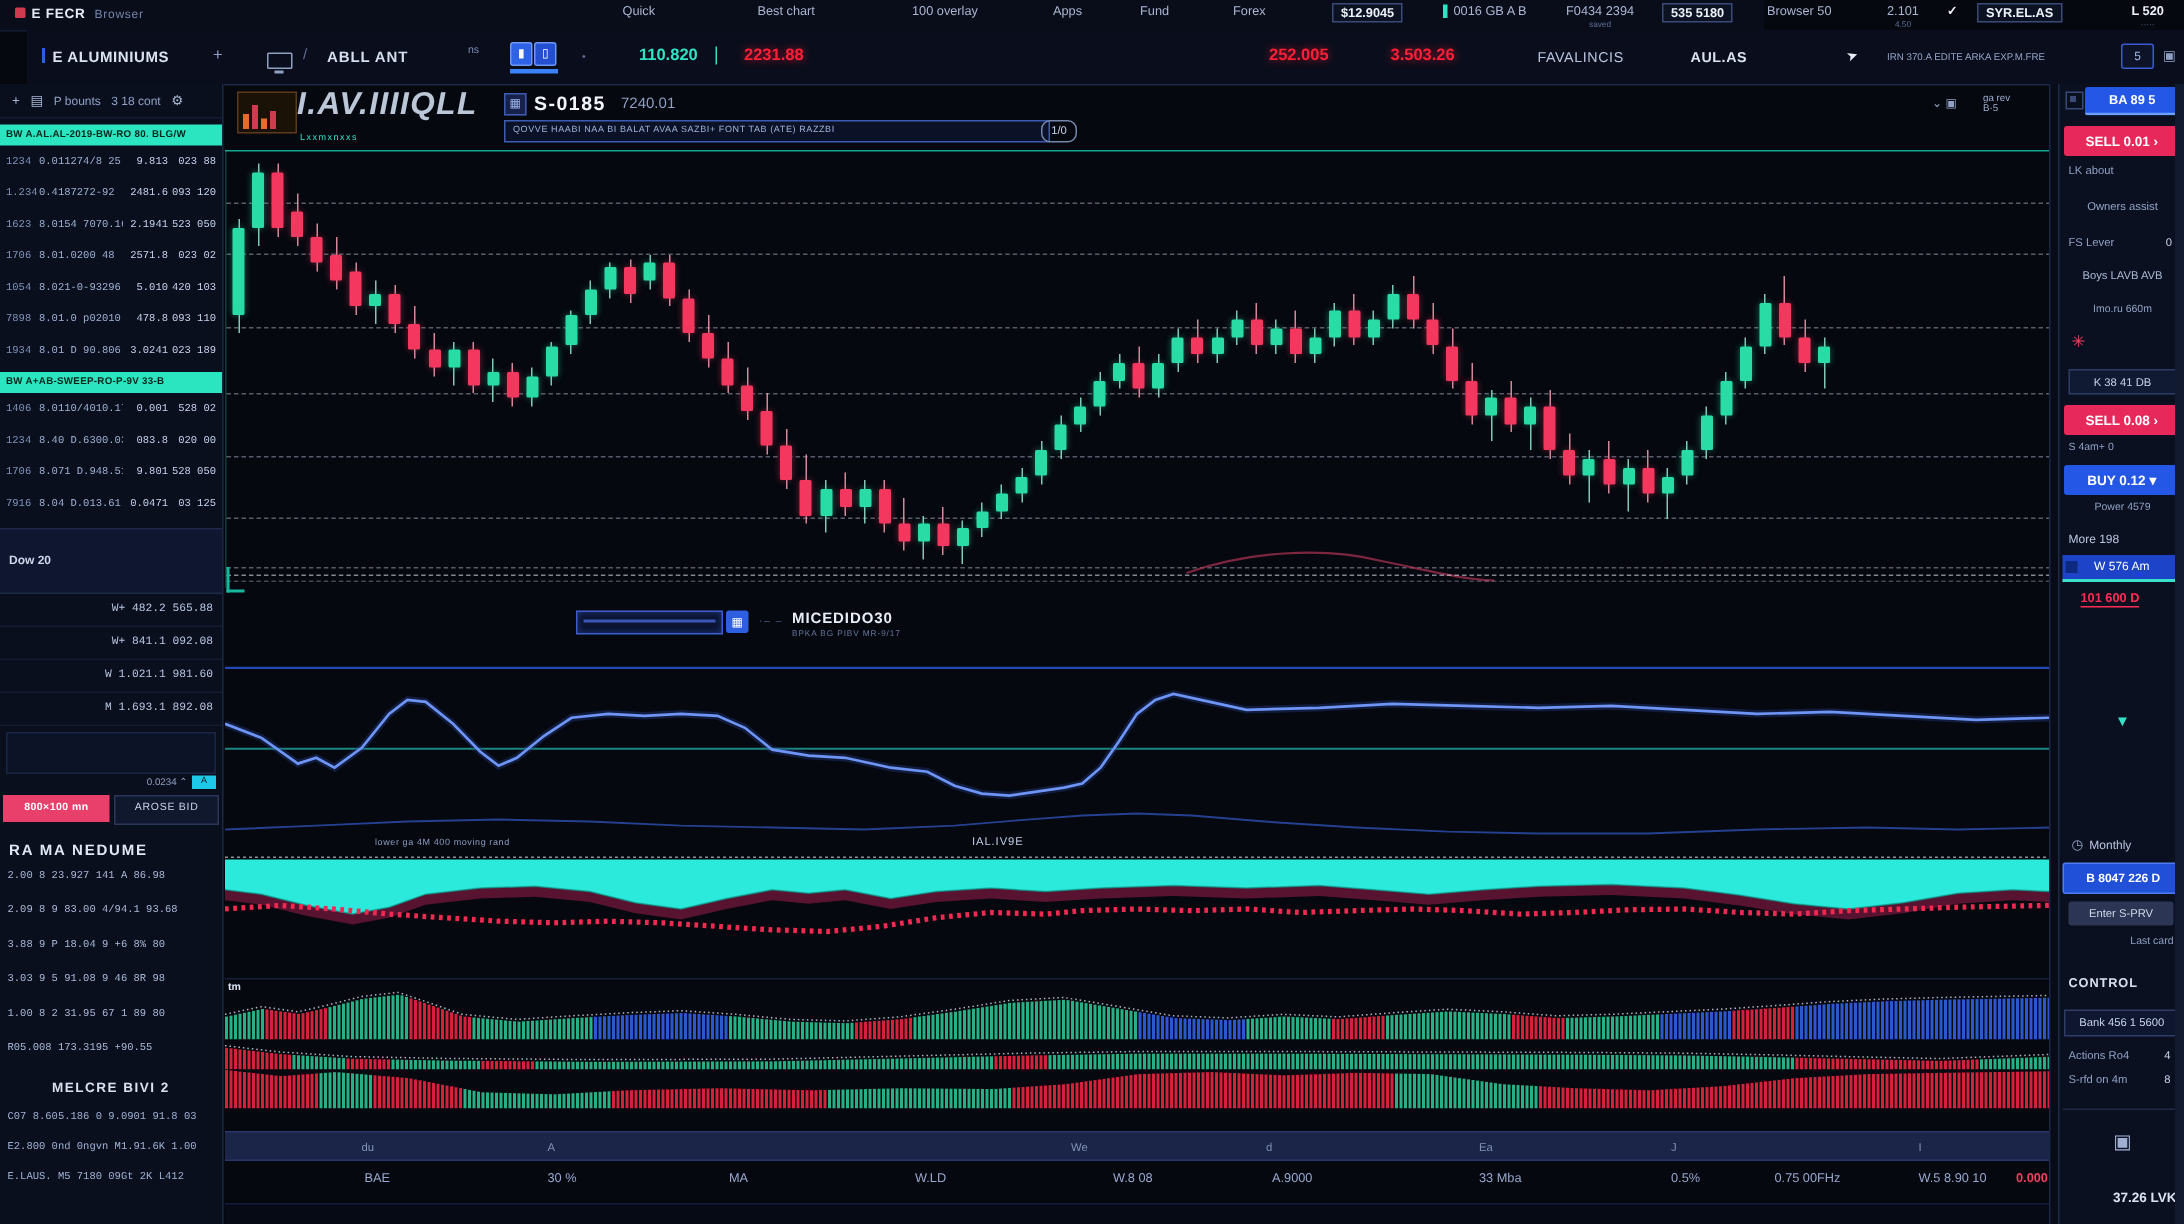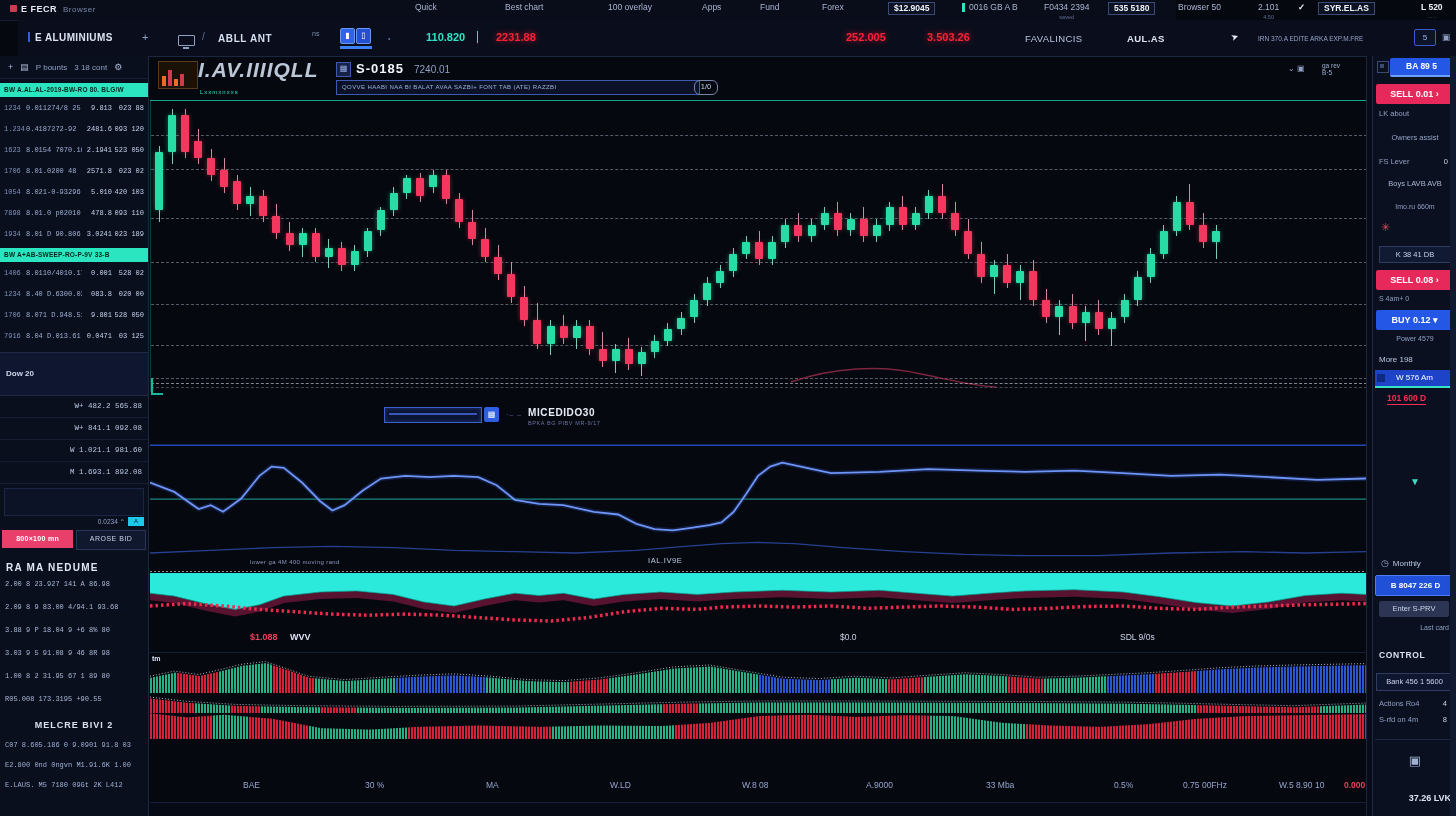--- a/index.html
+++ b/index.html
@@ -545,26 +545,20 @@
     </div>
 
     <div id="band" class="abs">
       <svg id="band-svg" width="1216" height="58">
           <path d="M0.0 23.2 L24.3 26.1 L54.7 33.6 L85.1 39.4 L109.4 34.8 L133.8 26.1 L170.2 22.0 L206.7 20.9 L243.2 24.4 L273.6 31.9 L304.0 36.0 L334.4 29.0 L364.8 23.2 L389.1 25.5 L413.4 23.2 L443.8 29.0 L474.2 24.4 L510.7 22.0 L547.2 24.4 L583.7 22.0 L632.3 20.3 L681.0 22.0 L729.6 20.3 L766.1 23.2 L802.6 26.1 L839.0 23.2 L875.5 20.9 L924.2 19.7 L972.8 22.0 L1009.3 26.7 L1045.8 32.5 L1082.2 36.0 L1118.7 31.9 L1155.2 25.5 L1191.7 23.2 L1216.0 24.4 L1216.0 31.4 L1191.7 30.2 L1155.2 32.5 L1118.7 38.9 L1082.2 43.0 L1045.8 39.5 L1009.3 33.7 L972.8 29.0 L924.2 26.7 L875.5 27.9 L839.0 30.2 L802.6 33.1 L766.1 30.2 L729.6 27.3 L681.0 29.0 L632.3 27.3 L583.7 29.0 L547.2 31.4 L510.7 29.0 L474.2 31.4 L443.8 36.0 L413.4 30.2 L389.1 32.5 L364.8 30.2 L334.4 36.0 L304.0 43.0 L273.6 38.9 L243.2 31.4 L206.7 27.9 L170.2 29.0 L133.8 33.1 L109.4 41.8 L85.1 46.4 L54.7 40.6 L24.3 33.1 L0.0 30.2 Z" fill="#6d1638" opacity="0.8"></path>
           <path d="M0 3 L1216 3 L1216.0 24.4 L1191.7 23.2 L1155.2 25.5 L1118.7 31.9 L1082.2 36.0 L1045.8 32.5 L1009.3 26.7 L972.8 22.0 L924.2 19.7 L875.5 20.9 L839.0 23.2 L802.6 26.1 L766.1 23.2 L729.6 20.3 L681.0 22.0 L632.3 20.3 L583.7 22.0 L547.2 24.4 L510.7 22.0 L474.2 24.4 L443.8 29.0 L413.4 23.2 L389.1 25.5 L364.8 23.2 L334.4 29.0 L304.0 36.0 L273.6 31.9 L243.2 24.4 L206.7 20.9 L170.2 22.0 L133.8 26.1 L109.4 34.8 L85.1 39.4 L54.7 33.6 L24.3 26.1 L0.0 23.2 Z" fill="#2ceadb"></path>
           <path d="M0.0 23.2 L24.3 26.1 L54.7 33.6 L85.1 39.4 L109.4 34.8 L133.8 26.1 L170.2 22.0 L206.7 20.9 L243.2 24.4 L273.6 31.9 L304.0 36.0 L334.4 29.0 L364.8 23.2 L389.1 25.5 L413.4 23.2 L443.8 29.0 L474.2 24.4 L510.7 22.0 L547.2 24.4 L583.7 22.0 L632.3 20.3 L681.0 22.0 L729.6 20.3 L766.1 23.2 L802.6 26.1 L839.0 23.2 L875.5 20.9 L924.2 19.7 L972.8 22.0 L1009.3 26.7 L1045.8 32.5 L1082.2 36.0 L1118.7 31.9 L1155.2 25.5 L1191.7 23.2 L1216.0 24.4" fill="none" stroke="#0e9f92" stroke-width="1" opacity="0.7"></path>
           <line x1="0" y1="1.5" x2="1216" y2="1.5" stroke="rgba(255,255,255,.55)" stroke-dasharray="2 2" stroke-width="1"></line>
           <path d="M0.0 36.0 L36.5 33.6 L73.0 36.0 L109.4 39.4 L145.9 41.8 L182.4 44.1 L218.9 45.2 L255.4 44.1 L291.8 45.2 L328.3 47.6 L364.8 49.9 L401.3 51.0 L437.8 47.6 L474.2 41.8 L510.7 38.3 L547.2 39.4 L571.5 37.1 L608.0 36.0 L644.5 37.1 L681.0 36.0 L717.4 38.3 L753.9 37.1 L790.4 36.0 L826.9 37.1 L863.4 39.4 L899.8 38.3 L936.3 36.5 L972.8 36.0 L1009.3 38.3 L1045.8 39.4 L1082.2 37.1 L1118.7 36.0 L1155.2 34.8 L1216.0 33.6" fill="none" stroke="#ef2950" stroke-width="3.5" stroke-dasharray="2.5 3"></path>
         </svg>
-    </div>
-    <div id="bandlab" class="abs">
-      <span id="bl-red" class="abs">$1.088</span>
-      <span id="bl-w" class="abs">WVV</span>
-      <span id="bl-c" class="abs">$0.0</span>
-      <span id="bl-r" class="abs">SDL 9/0s</span>
     </div>
 
     <div id="hist" class="abs">
       <span id="hist-lab" class="abs">tm</span>
     <svg width="1216" height="34" style="position:absolute;left:0;top:6px">
           <rect x="0" y="18.7" width="2" height="15.3" fill="#2abf8e" opacity="0.92"></rect>
           <rect x="3" y="18.070888157894736" width="2" height="15.929111842105263" fill="#2abf8e" opacity="0.92"></rect>
           <rect x="6" y="17.441776315789472" width="2" height="16.558223684210528" fill="#2abf8e" opacity="0.92"></rect>
           <rect x="9" y="16.81266447368421" width="2" height="17.18733552631579" fill="#2abf8e" opacity="0.92"></rect>
           <rect x="12" y="16.183552631578948" width="2" height="17.816447368421052" fill="#2abf8e" opacity="0.92"></rect>
@@ -1784,27 +1778,36 @@
           <rect x="1200" y="2.3968421052631577" width="2" height="24.603157894736842" fill="#e82440" opacity="0.92"></rect>
           <rect x="1203" y="2.352434210526315" width="2" height="24.647565789473685" fill="#e82440" opacity="0.92"></rect>
           <rect x="1206" y="2.3080263157894727" width="2" height="24.691973684210527" fill="#e82440" opacity="0.92"></rect>
           <rect x="1209" y="2.2636184210526302" width="2" height="24.73638157894737" fill="#e82440" opacity="0.92"></rect>
           <rect x="1212" y="2.2192105263157877" width="2" height="24.780789473684212" fill="#e82440" opacity="0.92"></rect>
           <rect x="1215" y="2.1748026315789453" width="2" height="24.825197368421055" fill="#e82440" opacity="0.92"></rect>
         </svg>
       </div>
 
     <div id="status" class="abs">
+      <div id="st-band" class="abs">
+          <span class="stick" style="left: 91px;">du</span>
+          <span class="stick" style="left: 215px;">A</span>
+          <span class="stick" style="left: 564px;">We</span>
+          <span class="stick" style="left: 694px;">d</span>
+          <span class="stick" style="left: 836px;">Ea</span>
+          <span class="stick" style="left: 964px;">J</span>
+          <span class="stick" style="left: 1129px;">I</span>
+        </div>
       <div id="st-vals">
           <span class="sval" style="left: 93px;">BAE</span>
           <span class="sval" style="left: 215px;">30 %</span>
           <span class="sval" style="left: 336px;">MA</span>
           <span class="sval" style="left: 460px;">W.LD</span>
           <span class="sval" style="left: 576px; margin-left: 16px;">W.8 08</span>
-          <span class="sval" style="left: 716px;">A.9000</span>
+          <span class="sval" style="left: 698px;">A.9000</span>
           <span class="sval" style="left: 836px;">33 Mba</span>
           <span class="sval" style="left: 964px;">0.5%</span>
           <span class="sval" style="left: 1033px;">0.75 00FHz</span>
           <span class="sval" style="left: 1129px;">W.5 8.90 10</span>
           <span class="sval red" style="left: 1194px;">0.000</span>
         </div>
       <div id="st-strip" class="abs"></div>
     </div>
   </div>
 

